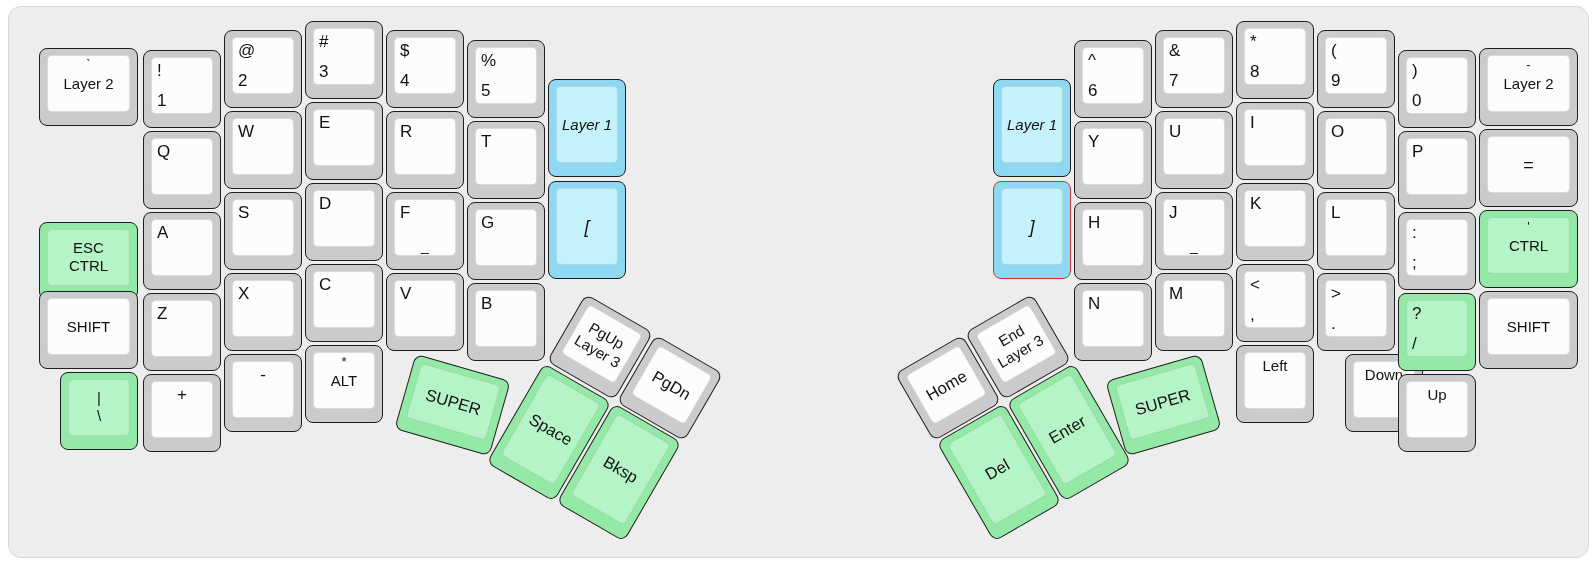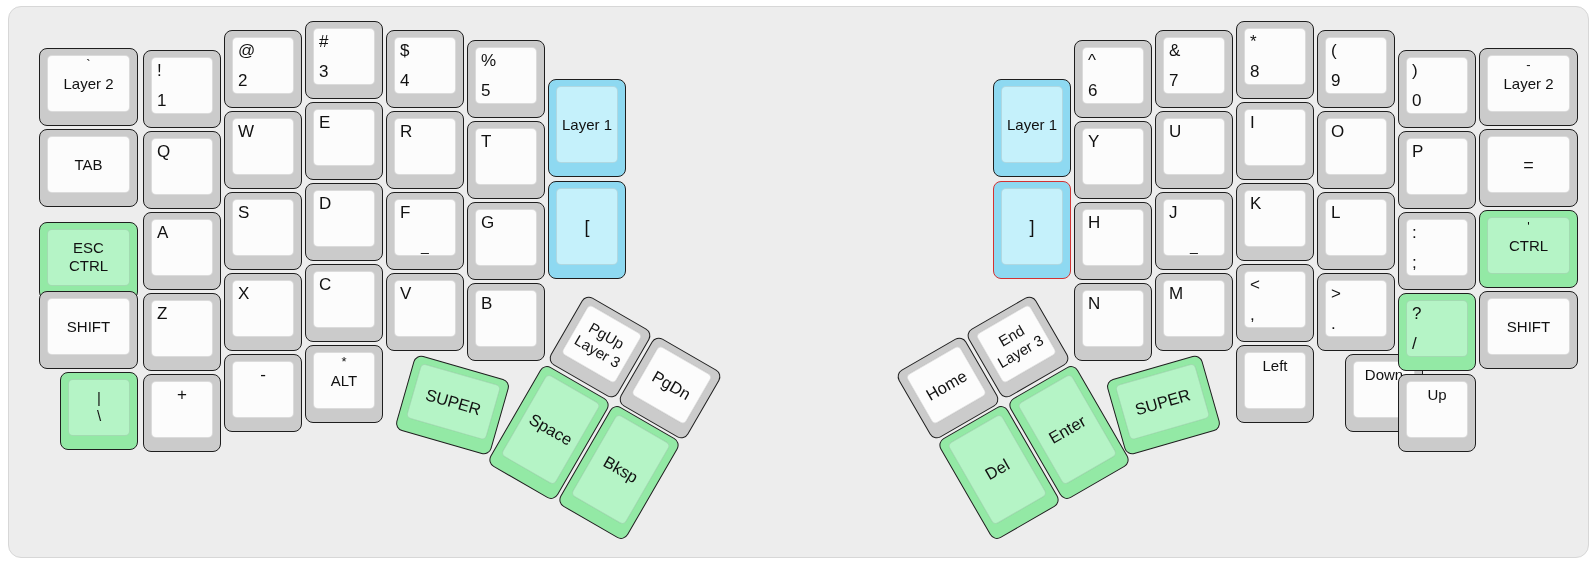--- a/index.html
+++ b/index.html
@@ -11,21 +11,21 @@
   .key{position:absolute;box-sizing:border-box;border:1.5px solid var(--key-border,#1e1e1e);
        border-radius:8px;}
   .key.white{background:var(--white-base,#cbcbcb);}
   .key.green{background:var(--green-base,#93e9a5);}
   .key.cyan{background:var(--cyan-base,#8ed9f1);}
   .key.selected{border-color:var(--sel-border,#d23333);}
   .key .top{position:absolute;left:7px;right:7px;top:6px;bottom:13px;
             border-radius:5px;border:1px solid rgba(0,0,0,0.13);}
   .key.white .top{background:var(--white-top,#fcfcfc);}
   .key.green .top{background:var(--green-top,#b5f4c6);border-color:rgba(0,0,0,0.10);}
-  .key.cyan  .top{background:var(--cyan-top,#c5f1fb);border-color:rgba(0,0,0,0.10);}
+  .key.cyan  .top{background:var(--cyan-top,#c5f1fb);border-color:rgba(0,0,0,0.10);font-style:italic;}
   .key span{position:absolute;white-space:pre-line;line-height:1.25;}
   .tl{top:2px;left:5px;font-size:17px;}
   .bl{bottom:2px;left:5px;font-size:17px;}
   .tc{top:2px;left:0;right:0;text-align:center;}
   .tc.sym{font-size:17px;}
   .tc.word{font-size:15px;top:4px;}
   .tc.sm{font-size:13px;top:1px;}
   .c{left:0;right:0;top:50%;transform:translateY(-50%);text-align:center;}
   .c.words{font-size:15px;}
   .c.big{font-size:18px;}
@@ -36,25 +36,20 @@
 <body style="background: rgb(255, 255, 255);">
 
 <div id="stage">
   <div id="panel">
       <div class="key white" style="left: 30px; top: 41px; width: 99px; height: 78px;">
         <div class="top">
           <span class="tc sm">`</span>
           <span class="c words">Layer 2</span>
         </div>
       </div>
-      <div class="key white" style="left: 30px; top: 122px; width: 99px; height: 78px;">
-        <div class="top">
-          <span class="c words">TAB</span>
-        </div>
-      </div>
       <div class="key green" style="left: 30px; top: 203px; width: 99px; height: 78px; margin-top: 12px;">
         <div class="top">
           <span class="c words">ESC
 CTRL</span>
         </div>
       </div>
       <div class="key white" style="left: 30px; top: 284px; width: 99px; height: 78px;">
         <div class="top">
           <span class="c words">SHIFT</span>
         </div>
@@ -346,21 +341,21 @@
           <span class="tl">:</span>
           <span class="bl">;</span>
         </div>
       </div>
       <div class="key green" style="left: 1389px; top: 286px; width: 78px; height: 78px;">
         <div class="top">
           <span class="tl">?</span>
           <span class="bl">/</span>
         </div>
       </div>
-      <div class="key white" style="left: 1389px; top: 367px; width: 78px; height: 78px;">
+      <div class="key white" style="left: 1389px; top: 367px; width: 78px; height: 78px; border-radius: 9px;">
         <div class="top">
           <span class="tc word">Up</span>
         </div>
       </div>
       <div class="key white" style="left: 1470px; top: 41px; width: 99px; height: 78px;">
         <div class="top">
           <span class="tc sm">-</span>
           <span class="c words">Layer 2</span>
         </div>
       </div>

